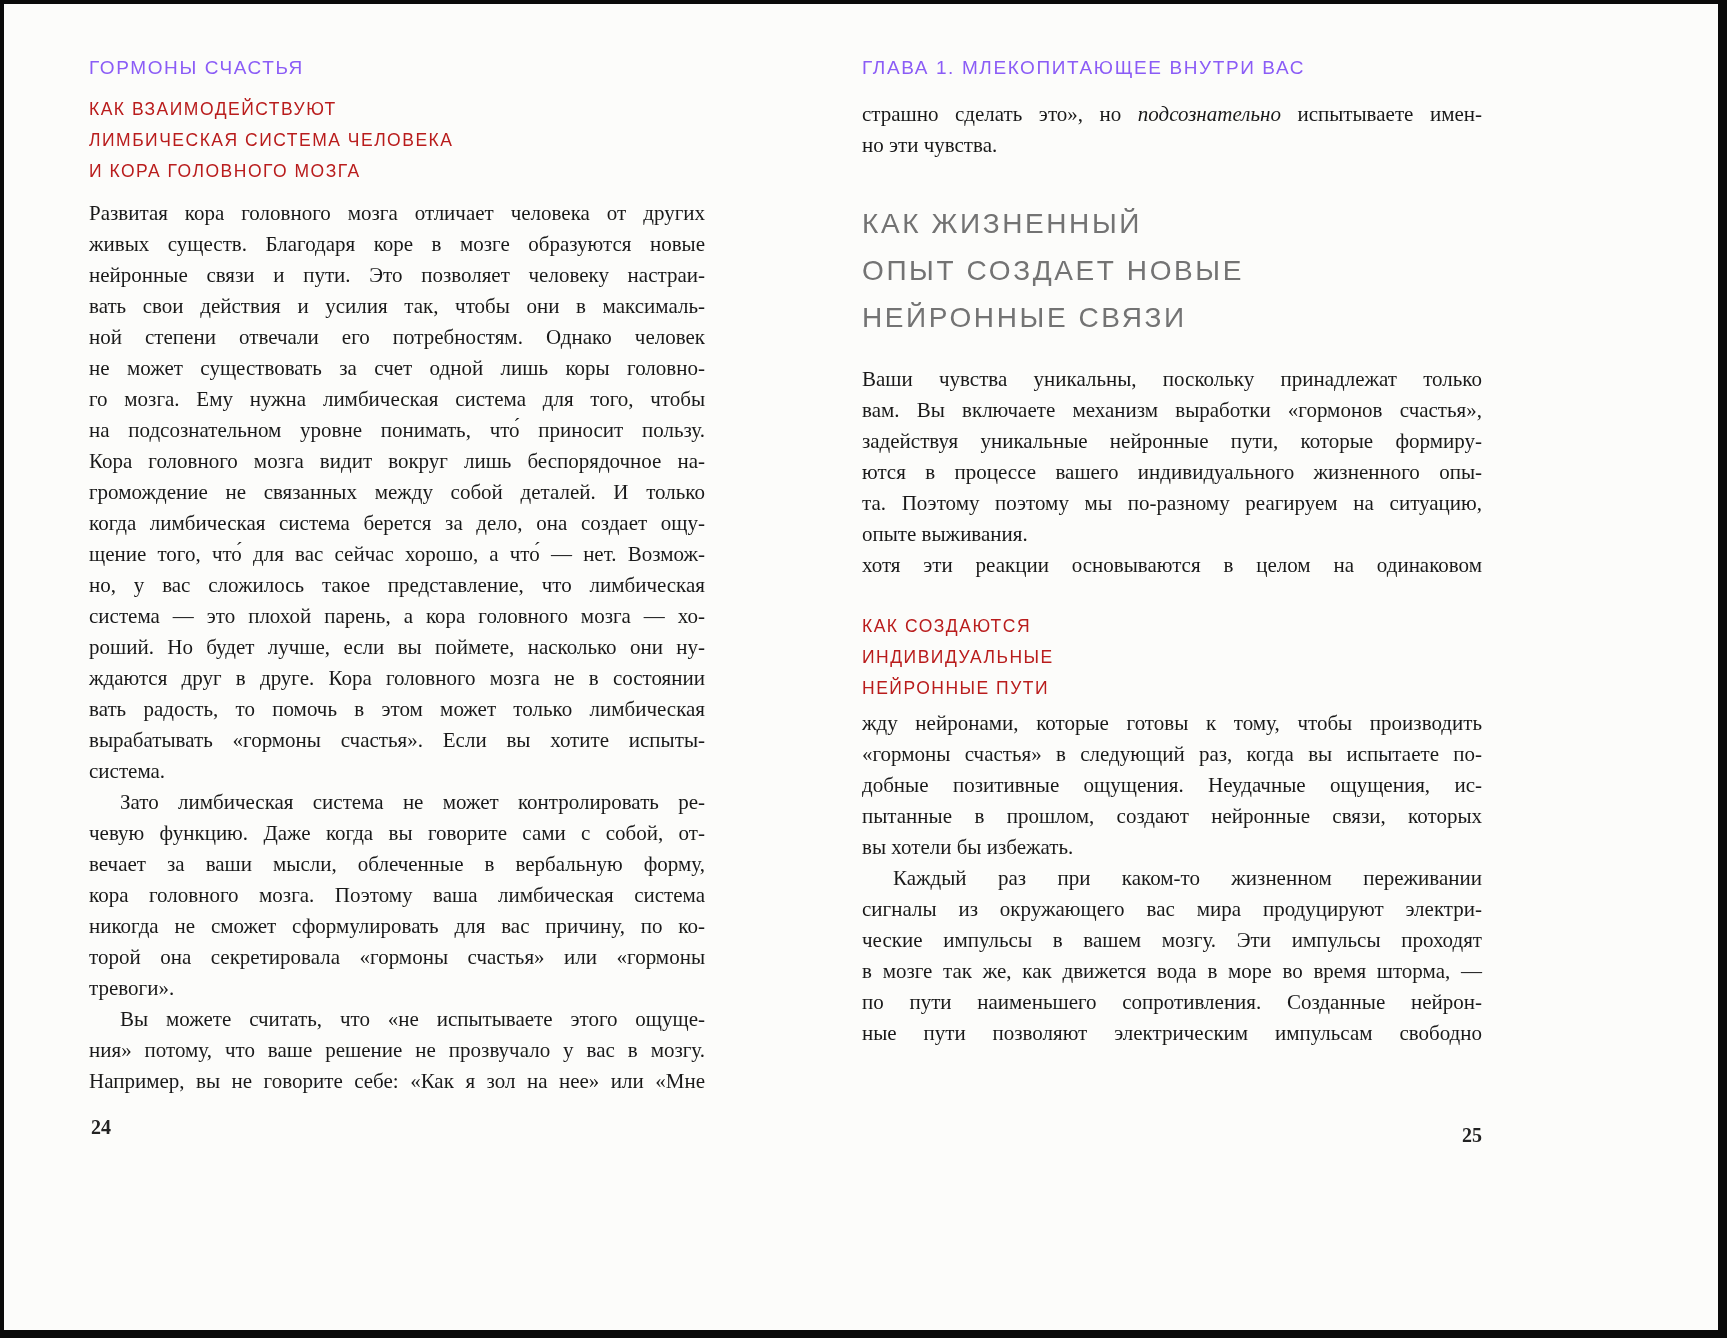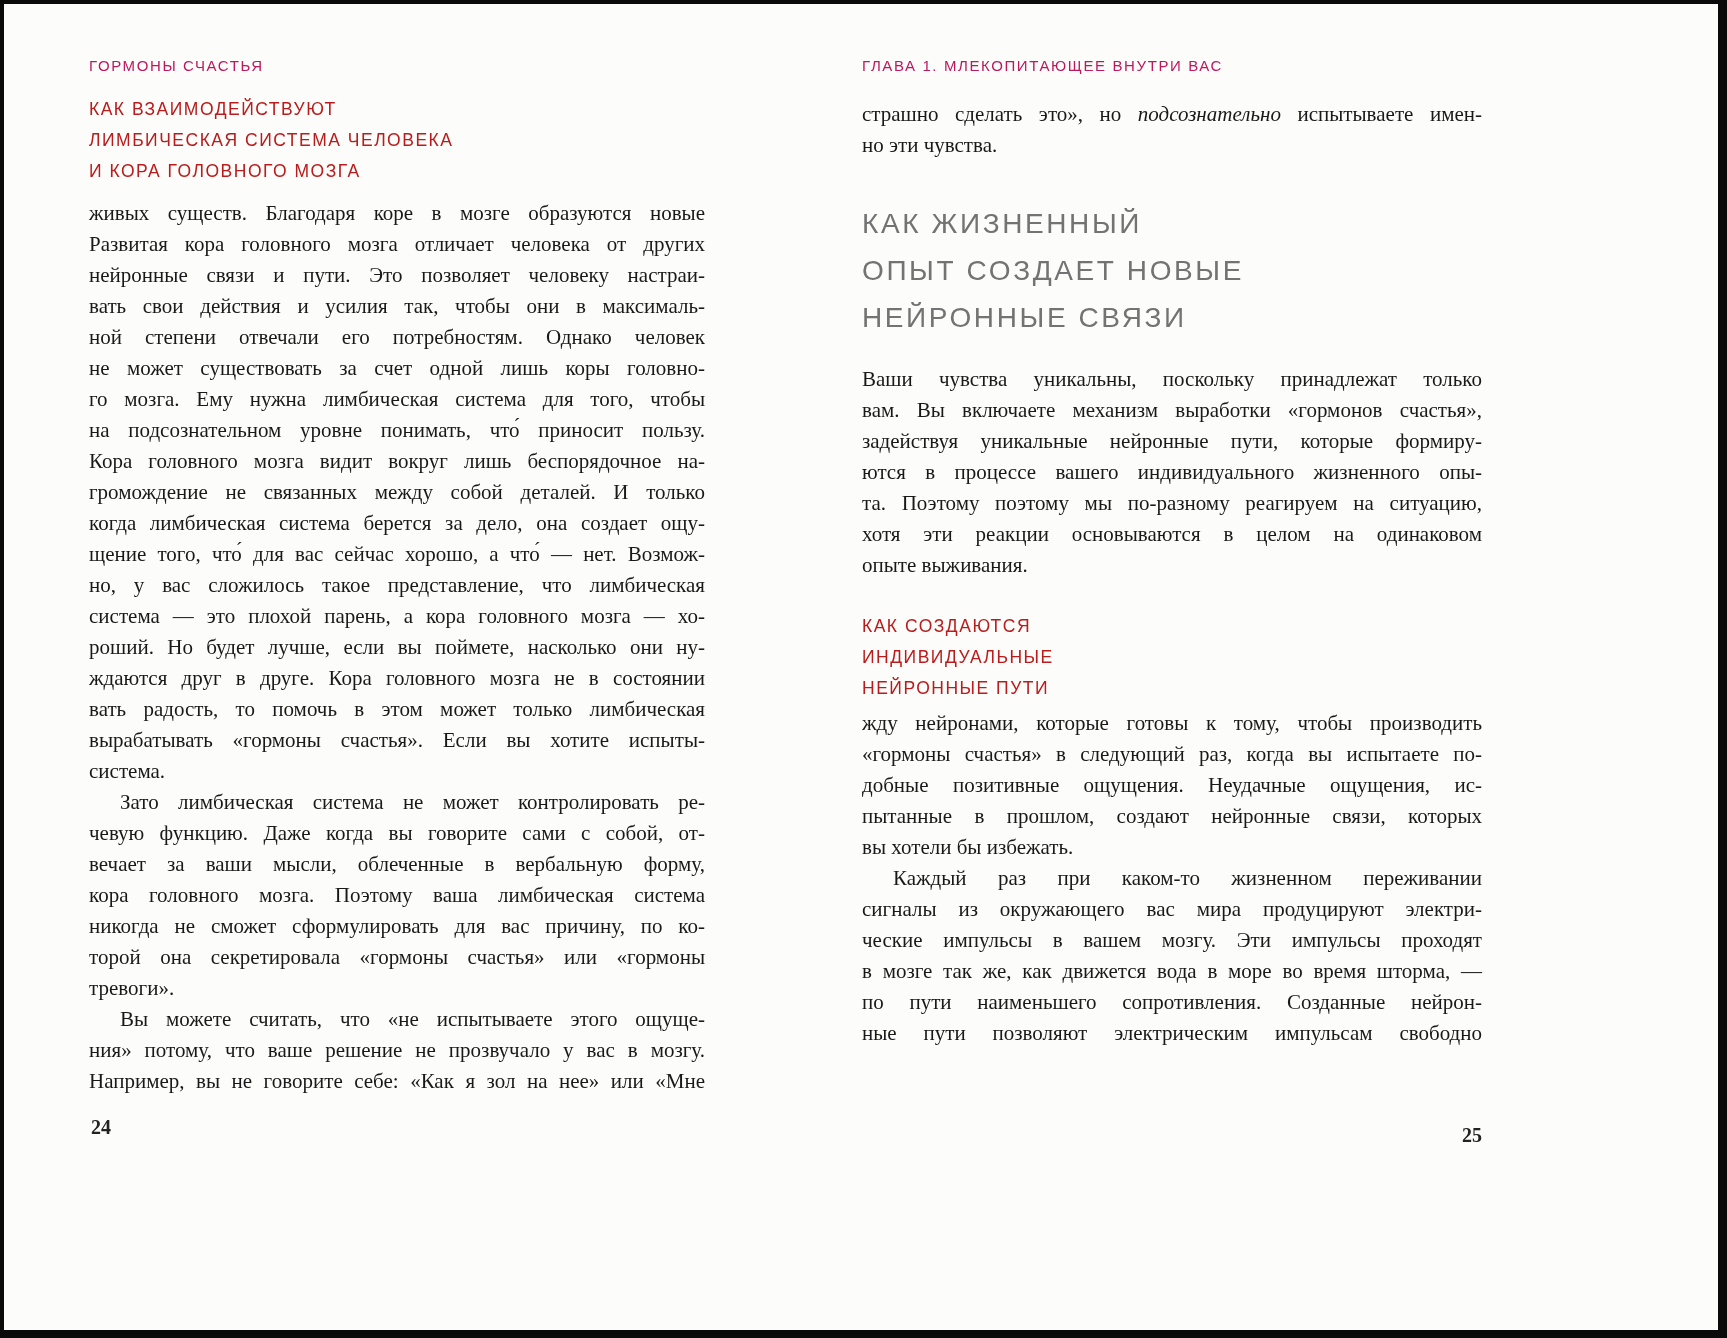--- a/index.html
+++ b/index.html
@@ -10,21 +10,21 @@
     position:absolute; left:4px; top:4px; width:1714px; height:1326px;
     background:#fcfcfa; overflow:hidden;
   }
   .page { position:absolute; top:0; height:100%; }
   .page-left  { left:85px;  width:616px; }
   .page-right { left:858px; width:620px; }
 
   .running-head {
     position:absolute; top:53px; left:0;
     font-family:"Liberation Sans", sans-serif;
-    font-size:15px; letter-spacing:1.6px; color:#be185d;
+    font-size:19px; letter-spacing:1.6px; color:#8b5cf6;
   }
   .section-heading, .sub-heading {
     position:absolute; left:0;
     font-family:"Liberation Sans", sans-serif;
     font-size:17.5px; letter-spacing:1.5px; color:#b91c1c; line-height:31px;
   }
   .section-heading { top:90px; }
   .sub-heading { top:607px; }
   .chapter-heading {
     position:absolute; left:0; top:196px;
@@ -59,22 +59,22 @@
     <div class="running-head">ГОРМОНЫ СЧАСТЬЯ</div>
 
     <div class="section-heading">
         <div class="hline">КАК ВЗАИМОДЕЙСТВУЮТ</div>
         <div class="hline">ЛИМБИЧЕСКАЯ СИСТЕМА ЧЕЛОВЕКА</div>
         <div class="hline">И КОРА ГОЛОВНОГО МОЗГА</div>
       </div>
 
     <div class="body-block left-body">
         <div class="para">
+          <div class="line">Развитая кора головного мозга отличает человека от других</div>
           <div class="line">живых существ. Благодаря коре в мозге образуются новые</div>
-          <div class="line">Развитая кора головного мозга отличает человека от других</div>
           <div class="line">нейронные связи и пути. Это позволяет человеку настраи-</div>
           <div class="line">вать свои действия и усилия так, чтобы они в максималь-</div>
           <div class="line">ной степени отвечали его потребностям. Однако человек</div>
           <div class="line">не может существовать за счет одной лишь коры головно-</div>
           <div class="line">го мозга. Ему нужна лимбическая система для того, чтобы</div>
           <div class="line">на подсознательном уровне понимать, что́ приносит пользу.</div>
           <div class="line">Кора головного мозга видит вокруг лишь беспорядочное на-</div>
           <div class="line">громождение не связанных между собой деталей. И только</div>
           <div class="line">когда лимбическая система берется за дело, она создает ощу-</div>
           <div class="line">щение того, что́ для вас сейчас хорошо, а что́ — нет. Возмож-</div>
@@ -121,22 +121,22 @@
         <div class="hline">НЕЙРОННЫЕ СВЯЗИ</div>
       </div>
 
     <div class="body-block intro-body">
         <div class="para">
           <div class="line">Ваши чувства уникальны, поскольку принадлежат только</div>
           <div class="line">вам. Вы включаете механизм выработки «гормонов счастья»,</div>
           <div class="line">задействуя уникальные нейронные пути, которые формиру-</div>
           <div class="line">ются в процессе вашего индивидуального жизненного опы-</div>
           <div class="line">та. Поэтому поэтому мы по-разному реагируем на ситуацию,</div>
+          <div class="line end">опыте выживания.</div>
           <div class="line">хотя эти реакции основываются в целом на одинаковом</div>
-          <div class="line end">опыте выживания.</div>
         </div>
       </div>
 
     <div class="sub-heading">
         <div class="hline">КАК СОЗДАЮТСЯ</div>
         <div class="hline">ИНДИВИДУАЛЬНЫЕ</div>
         <div class="hline">НЕЙРОННЫЕ ПУТИ</div>
       </div>
 
     <div class="body-block main-body">

